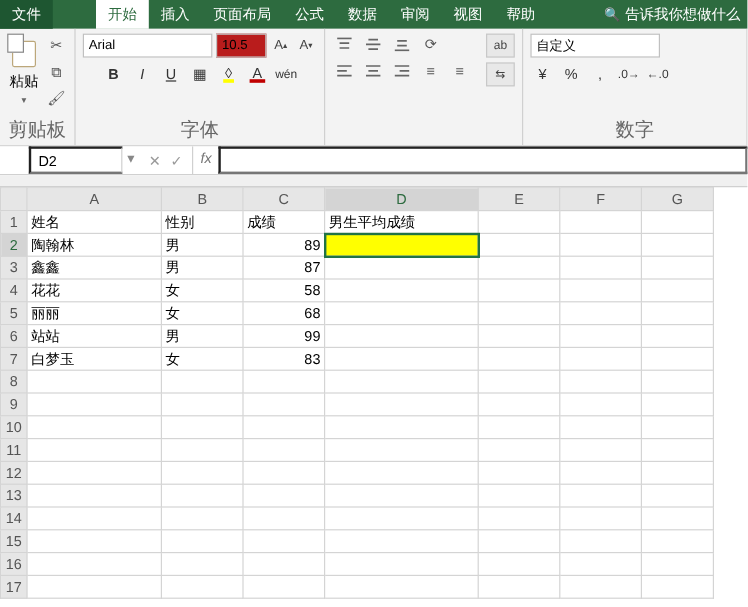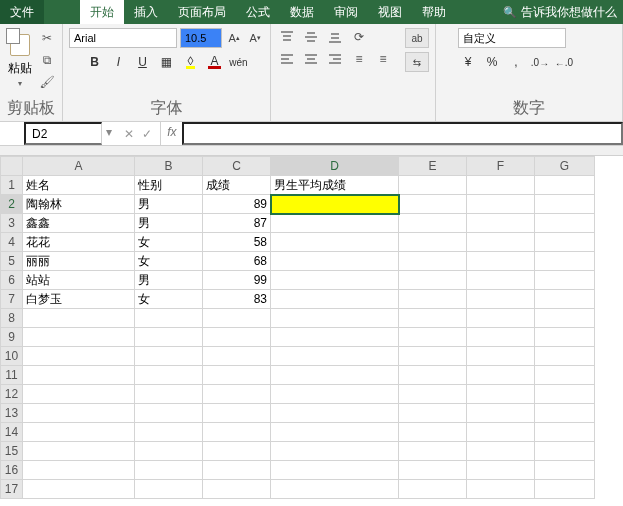--- a/index.html
+++ b/index.html
@@ -23,37 +23,37 @@
   .clip-big { display: flex; flex-direction: column; align-items: center; gap: 2px; }
   .clip-icon { width: 28px; height: 30px; position: relative; }
   .clip-icon .board { position: absolute; left: 4px; top: 6px; width: 20px; height: 22px; background: #fff; border: 1px solid #bca77a; border-radius: 2px; }
   .clip-icon .paper { position: absolute; left: 0; top: 0; width: 14px; height: 16px; background: #fff; border: 1px solid #888; }
   .clip-small-col { display: flex; flex-direction: column; gap: 6px; padding-top: 2px; }
   .smallbtn { width: 18px; height: 16px; display: flex; align-items: center; justify-content: center; font-size: 12px; color: #555; }
 
   
   .font-row1 { display: flex; gap: 3px; align-items: center; }
   .font-family { width: 108px; height: 20px; border: 1px solid #c0c0c0; background: #fff; font-size: 11px; padding: 2px 4px; }
-  .font-size { width: 42px; height: 20px; border: 1px solid #c0c0c0; background: #3b82f6; font-size: 11px; padding: 2px 4px; }
+  .font-size { width: 42px; height: 20px; border: 1px solid #c0c0c0; background: #b91c1c; font-size: 11px; padding: 2px 4px; }
   .mini { width: 18px; height: 18px; font-size: 11px; color: #444; display: inline-flex; align-items: center; justify-content: center; }
   .font-col { display: flex; flex-direction: column; gap: 4px; align-items: center; }
   .font-row2 { display: flex; gap: 4px; align-items: center; }
   .bbtn { width: 20px; height: 20px; display: inline-flex; align-items: center; justify-content: center; font-size: 12px; color: #333; }
   .underline-bar { display:inline-block; border-bottom: 3px solid; padding: 0 2px; line-height: 10px; font-size: 12px; }
 
   
   .align-col { display: flex; flex-direction: column; gap: 4px; }
   .align-row { display: flex; gap: 4px; align-items: center; }
   .albtn { width: 20px; height: 18px; display: inline-flex; align-items: center; justify-content: center; color: #555; }
   .albtn svg line { stroke: #666; stroke-width: 1.4; }
   .wrap-merge { display: flex; flex-direction: column; gap: 4px; margin-left: 8px; align-items: center; }
   .wrap-btn { width: 24px; height: 20px; background: #e8e8e8; border: 1px solid #c8c8c8; display: flex; align-items: center; justify-content: center; font-size: 10px; color: #444; }
 
   
-  .num-col { display: flex; flex-direction: column; gap: 4px; margin-left: 16px; }
+  .num-col { display: flex; flex-direction: column; gap: 4px; }
   .num-format { width: 108px; height: 20px; border: 1px solid #c0c0c0; background: #fff; font-size: 11px; padding: 2px 4px; }
   .num-row { display: flex; gap: 4px; }
 
   
   .fxbar { display: flex; height: 24px; border-bottom: 1px solid #d0d0d0; align-items: stretch; background: #fff; }
   .namebox { width: 78px; border-right: 1px solid #d0d0d0; font-size: 12px; padding: 3px 6px; background: #fff; margin-left: 24px; }
   .fx-btns { display: flex; align-items: center; gap: 8px; padding: 0 8px; color: #999; }
   .fx-label { font-style: italic; color: #777; padding: 3px 6px; border-left: 1px solid #d0d0d0; }
   .fx-input { flex: 1; padding: 3px 6px; font-size: 12px; background: #fff; }
 

